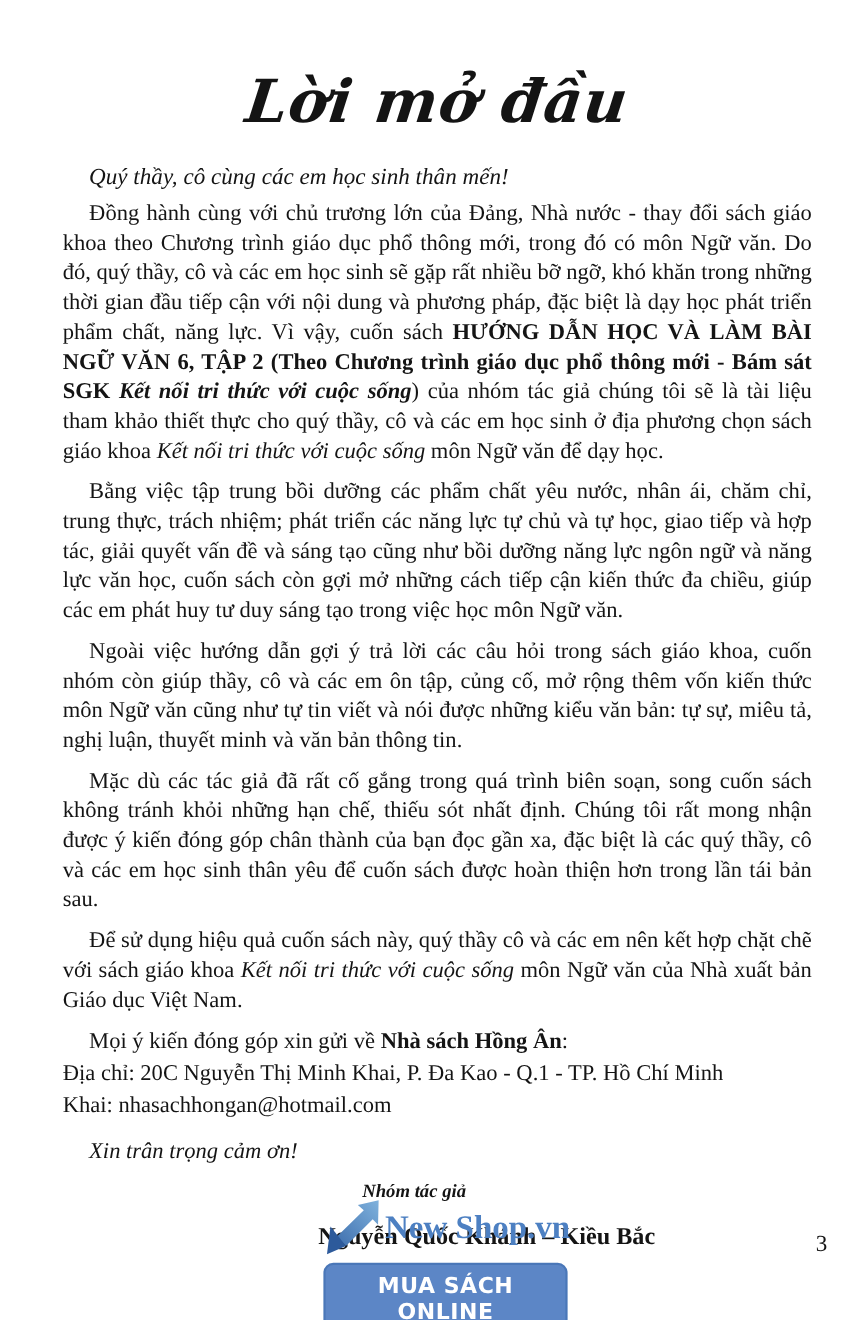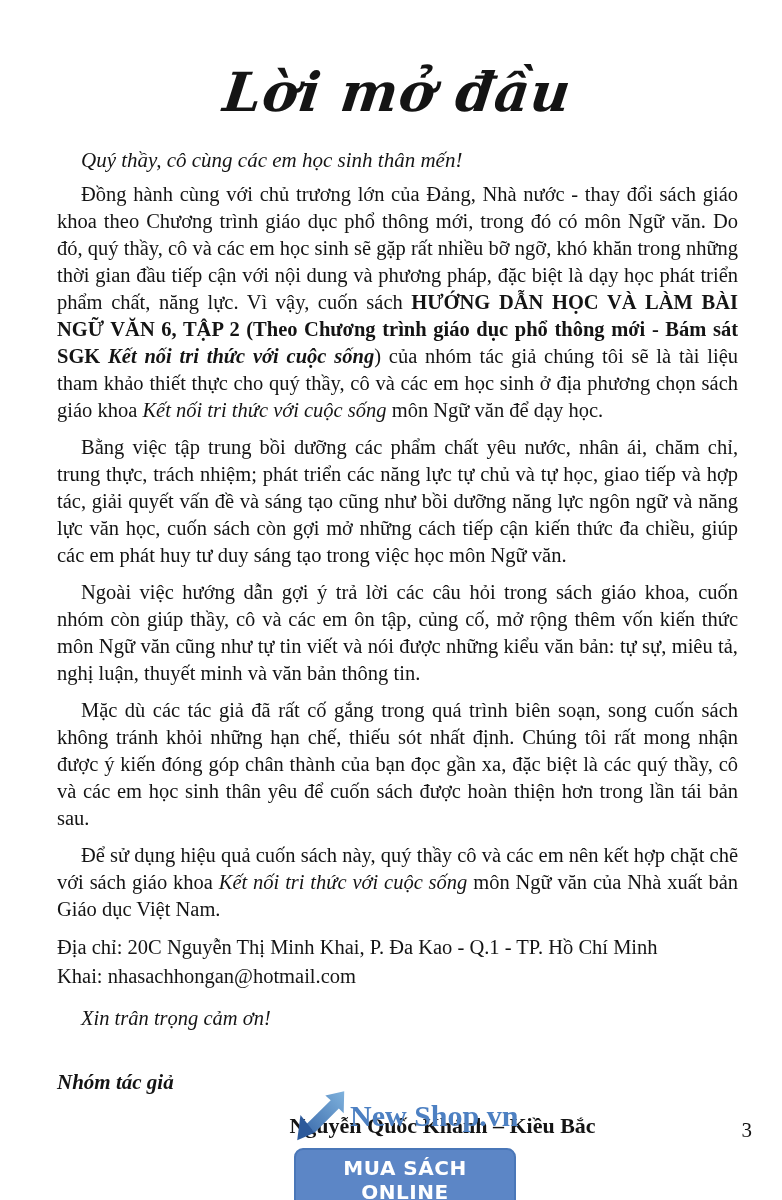--- a/index.html
+++ b/index.html
@@ -41,26 +41,26 @@
   .contact-block{margin-top:2px;}
   .contact-line{font-size:20.5px;line-height:29px;}
   .contact-line.first{text-indent:24px;}
   .closing{
     font-style:italic;
     font-size:20.5px;
     margin-top:16px;
     padding-left:24px;
   }
   .sig-group{
-    text-align:left;
+    text-align:center;
     font-weight:bold;
     font-style:italic;
-    font-size:21px;
+    font-size:17px;
     padding-right:42px;
-    margin-top:40px;
+    margin-top:14px;
   }
   .sig-authors{
     text-align:center;
     font-weight:bold;
     font-size:22px;
     transform:translateX(45px);
     margin-top:18px;
   }
   .logo{
     position:absolute;
@@ -115,20 +115,21 @@
 
   <div>
       <p class="body-para"><span>Đồng hành cùng với chủ trương lớn của Đảng, Nhà nước - thay đổi sách giáo khoa theo Chương trình giáo dục phổ thông mới, trong đó có môn Ngữ văn. Do đó, quý thầy, cô và các em học sinh sẽ gặp rất nhiều bỡ ngỡ, khó khăn trong những thời gian đầu tiếp cận với nội dung và phương pháp, đặc biệt là dạy học phát triển phẩm chất, năng lực. Vì vậy, cuốn sách </span><span class="seg-b">HƯỚNG DẪN HỌC VÀ LÀM BÀI NGỮ VĂN 6, TẬP 2 (Theo Chương trình giáo dục phổ thông mới - Bám sát SGK </span><span class="seg-bi">Kết nối tri thức với cuộc sống</span><span>) của nhóm tác giả chúng tôi sẽ là tài liệu tham khảo thiết thực cho quý thầy, cô và các em học sinh ở địa phương chọn sách giáo khoa </span><span class="seg-i">Kết nối tri thức với cuộc sống</span><span> môn Ngữ văn để dạy học.</span></p>
       <p class="body-para"><span>Bằng việc tập trung bồi dưỡng các phẩm chất yêu nước, nhân ái, chăm chỉ, trung thực, trách nhiệm; phát triển các năng lực tự chủ và tự học, giao tiếp và hợp tác, giải quyết vấn đề và sáng tạo cũng như bồi dưỡng năng lực ngôn ngữ và năng lực văn học, cuốn sách còn gợi mở những cách tiếp cận kiến thức đa chiều, giúp các em phát huy tư duy sáng tạo trong việc học môn Ngữ văn.</span></p>
       <p class="body-para"><span>Ngoài việc hướng dẫn gợi ý trả lời các câu hỏi trong sách giáo khoa, cuốn nhóm còn giúp thầy, cô và các em ôn tập, củng cố, mở rộng thêm vốn kiến thức môn Ngữ văn cũng như tự tin viết và nói được những kiểu văn bản: tự sự, miêu tả, nghị luận, thuyết minh và văn bản thông tin.</span></p>
       <p class="body-para"><span>Mặc dù các tác giả đã rất cố gắng trong quá trình biên soạn, song cuốn sách không tránh khỏi những hạn chế, thiếu sót nhất định. Chúng tôi rất mong nhận được ý kiến đóng góp chân thành của bạn đọc gần xa, đặc biệt là các quý thầy, cô và các em học sinh thân yêu để cuốn sách được hoàn thiện hơn trong lần tái bản sau.</span></p>
       <p class="body-para"><span>Để sử dụng hiệu quả cuốn sách này, quý thầy cô và các em nên kết hợp chặt chẽ với sách giáo khoa </span><span class="seg-i">Kết nối tri thức với cuộc sống</span><span> môn Ngữ văn của Nhà xuất bản Giáo dục Việt Nam.</span></p>
     </div>
 
   <div class="contact-block">
+    <div class="contact-line first"><span>Mọi ý kiến đóng góp xin gửi về </span><span class="seg-b">Nhà sách Hồng Ân</span><span>:</span></div>
     <div class="contact-line">Địa chỉ: 20C Nguyễn Thị Minh Khai, P. Đa Kao - Q.1 - TP. Hồ Chí Minh</div>
     <div class="contact-line">Khai: nhasachhongan@hotmail.com</div>
   </div>
 
   <div class="closing">Xin trân trọng cảm ơn!</div>
 
   <div class="sig-group">Nhóm tác giả</div>
   <div class="sig-authors">Nguyễn Quốc Khánh – Kiều Bắc</div>
 
 </div>

